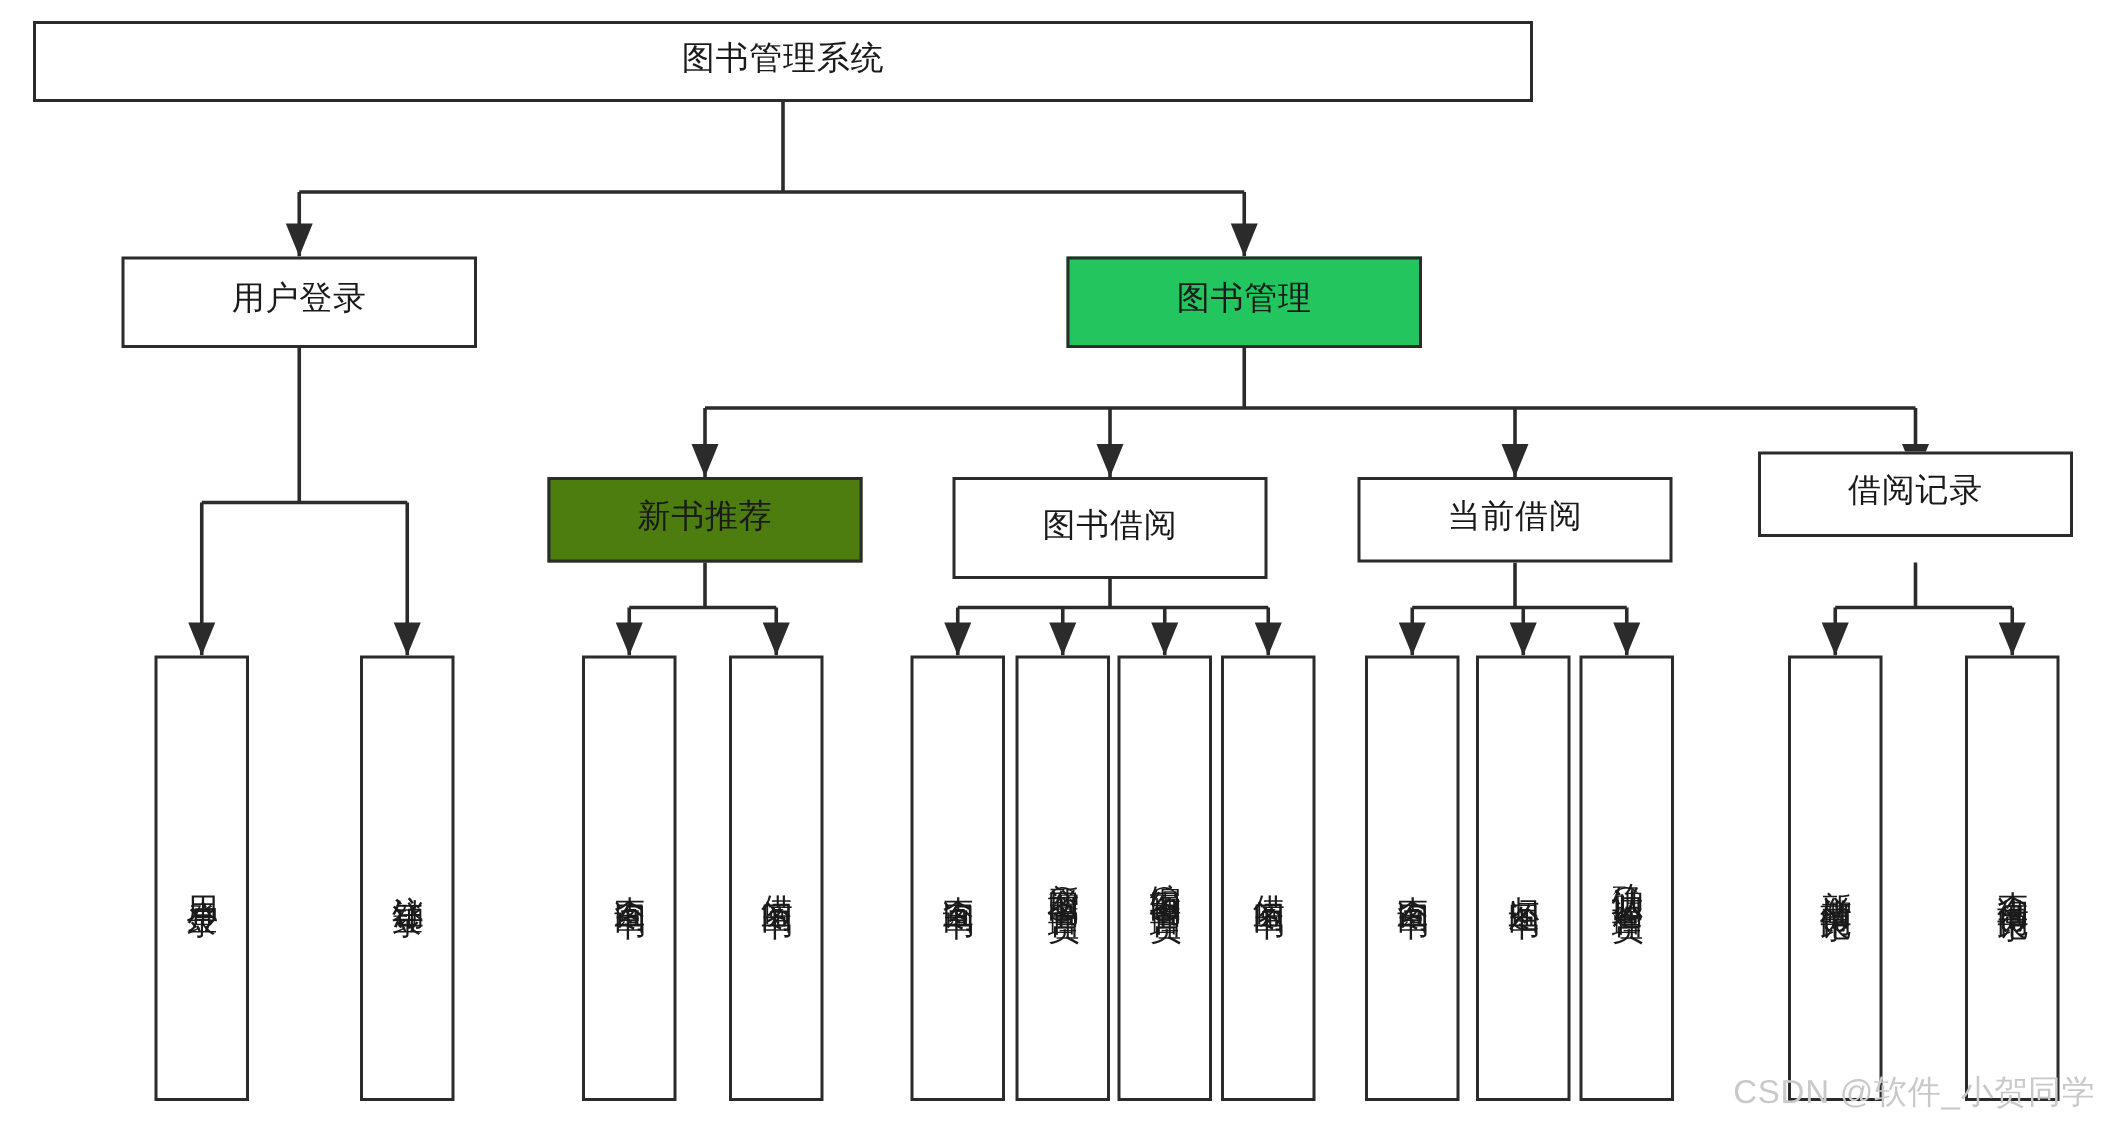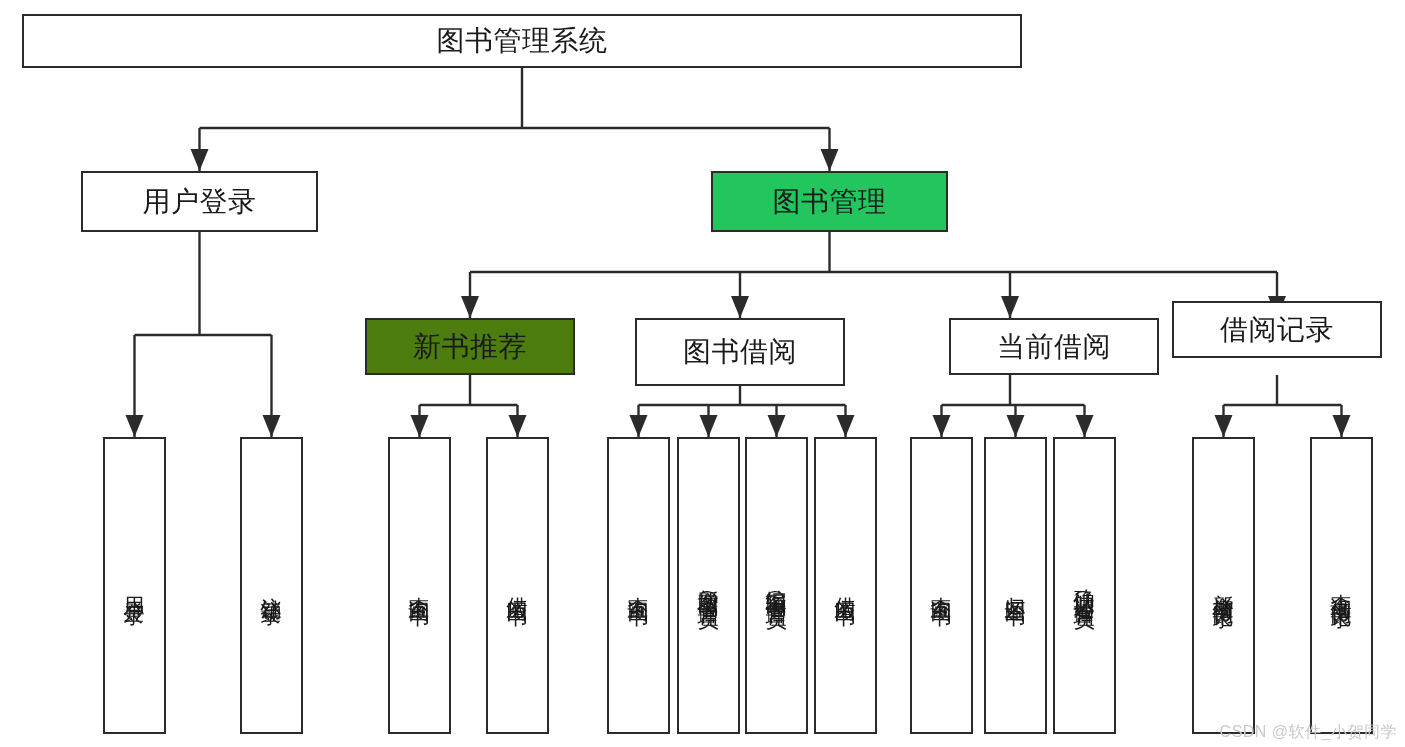--- a/index.html
+++ b/index.html
@@ -29,22 +29,23 @@
     justify-content: center;
     color: #1a1a1a;
   }
   .node-label {
     display: block;
     text-align: center;
     line-height: 1.12;
     letter-spacing: 0.5px;
   }
   .node.horizontal .node-label {
-    font-size: 28px;
+    font-size: 22px;
     writing-mode: horizontal-tb;
+    font-family: Liberation Mono, monospace;
   }
   .node.vertical {
     align-items: center;
     justify-content: center;
   }
   .node.vertical .node-label {
     writing-mode: vertical-rl;
     text-orientation: upright;
     font-size: 21px;
     line-height: 1.0;
@@ -65,21 +66,21 @@
     fill: none;
     stroke-linecap: butt;
   }
   .edge-arrow {
     fill: #2b2b2b;
   }
   #watermark {
     position: absolute;
     right: 8px;
     bottom: 4px;
-    font-size: 16px;
+    font-size: 22px;
     color: #c9c9c9;
     white-space: nowrap;
     letter-spacing: 0.5px;
   }
 </style>
 </head>
 <body>
 
 <div id="diagram-root">
   <svg id="edges" viewBox="0 0 1405 747">
@@ -145,21 +146,21 @@
       </div>
       <div class="node horizontal" style="left: 711px; top: 171px; width: 237px; height: 61px; border-color: rgb(43, 43, 43); background: #22c55e; color: rgb(26, 26, 26);">
         <span class="node-label">图书管理</span>
       </div>
       <div class="node horizontal" style="left: 365px; top: 318px; width: 210px; height: 57px; border-color: rgb(43, 43, 43); background: #4d7c0f; color: rgb(26, 26, 26); align-items: center;">
         <span class="node-label">新书推荐</span>
       </div>
       <div class="node horizontal" style="left: 635px; top: 318px; width: 210px; height: 68px; border-color: rgb(43, 43, 43); background: rgb(255, 255, 255); color: rgb(26, 26, 26);">
         <span class="node-label">图书借阅</span>
       </div>
-      <div class="node horizontal" style="left: 905px; top: 318px; width: 210px; height: 57px; border-color: rgb(43, 43, 43); background: rgb(255, 255, 255); color: rgb(26, 26, 26); margin-left: 44px;">
+      <div class="node horizontal" style="left: 905px; top: 318px; width: 210px; height: 57px; border-color: rgb(43, 43, 43); background: rgb(255, 255, 255); color: rgb(26, 26, 26);">
         <span class="node-label">当前借阅</span>
       </div>
       <div class="node horizontal" style="left: 1172px; top: 301px; width: 210px; height: 57px; border-color: rgb(43, 43, 43); background: rgb(255, 255, 255); color: rgb(26, 26, 26);">
         <span class="node-label">借阅记录</span>
       </div>
       <div class="node vertical" style="left: 103px; top: 437px; width: 63px; height: 297px; border-color: rgb(43, 43, 43); background: rgb(255, 255, 255); color: rgb(26, 26, 26);">
         <span class="node-label">用户登录</span>
       </div>
       <div class="node vertical" style="left: 240px; top: 437px; width: 63px; height: 297px; border-color: rgb(43, 43, 43); background: rgb(255, 255, 255); color: rgb(26, 26, 26);">
         <span class="node-label">注销登录</span>

